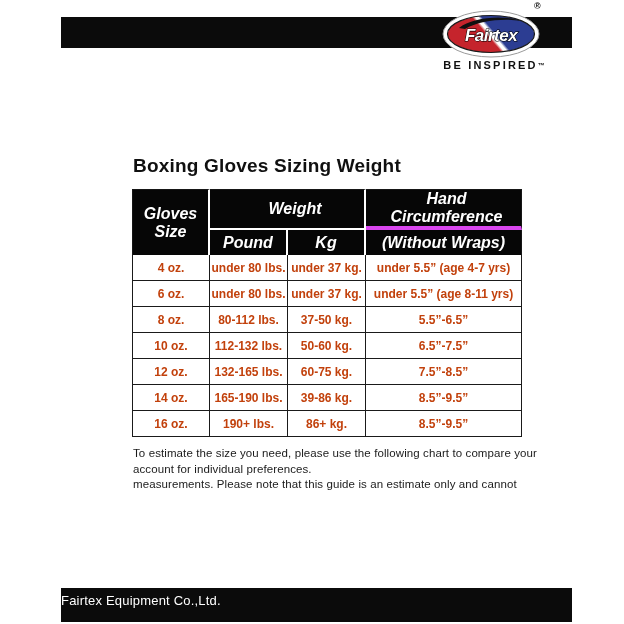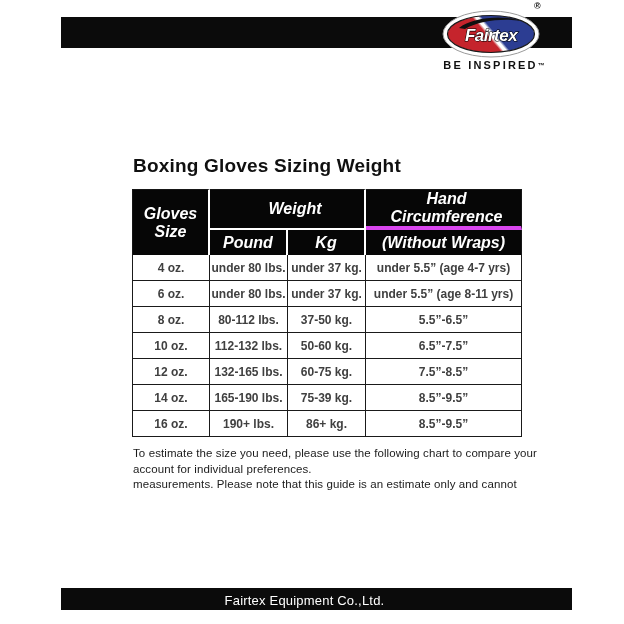--- a/index.html
+++ b/index.html
@@ -52,36 +52,36 @@
   }
   th.th-size{border-left:1.5px solid #161616; border-top:1.5px solid #161616; border-right:2px solid #fff;}
   th.th-weight{border-top:1.5px solid #161616; border-right:2px solid #fff; border-bottom:2px solid #fff;padding-left:18px;}
   th.th-hand{border-top:1.5px solid #161616; border-right:1.5px solid #161616; border-bottom:4px solid #d946ef;padding-left:8px;}
   th.th-pound{border-right:2px solid #fff;}
   th.th-kg{border-right:2px solid #fff;}
   th.th-wraps{border-right:1.5px solid #161616;}
 
   tbody td{
     height:26px; text-align:center; vertical-align:middle;
-    font-size:12px; font-weight:bold; color:#404040; white-space:nowrap;
+    font-size:12px; font-weight:bold; color:#c2410c; white-space:nowrap;
     border-right:1.5px solid #1a1a1a; border-bottom:1.5px solid #1a1a1a;
     padding:0 1px;
   }
   tbody td:first-child{border-left:1.5px solid #1a1a1a;}
 
   
   .note{
     position:absolute; left:133px; top:446px; width:410px;
     font-size:11.5px; line-height:15.5px; color:#1b1b1b; letter-spacing:.1px;
   }
 
   
   .bottom-bar{
-    position:absolute; left:61px; top:588px; width:511px; height:22px;
-    background:var(--bar); color:#fff; text-align:center;
+    position:absolute; left:61px; top:588px; width:511px; height:34px;
+    background:var(--bar); color:#fff; text-align:left;
     font-size:13px; line-height:25px; padding-right:24px; letter-spacing:.2px;
   }
 </style>
 </head>
 <body>
 
 <div class="top-bar"></div>
 
 <svg class="logo" viewBox="0 0 98 48" xmlns="http://www.w3.org/2000/svg">
   <defs>
@@ -154,21 +154,21 @@
       </tr>
       <tr>
         <td>12 oz.</td>
         <td>132-165 lbs.</td>
         <td>60-75 kg.</td>
         <td>7.5”-8.5”</td>
       </tr>
       <tr>
         <td>14 oz.</td>
         <td>165-190 lbs.</td>
-        <td>75-39 kg.</td>
+        <td>39-86 kg.</td>
         <td>8.5”-9.5”</td>
       </tr>
       <tr>
         <td>16 oz.</td>
         <td>190+ lbs.</td>
         <td>86+ kg.</td>
         <td>8.5”-9.5”</td>
       </tr>
     </tbody>
   </table>

